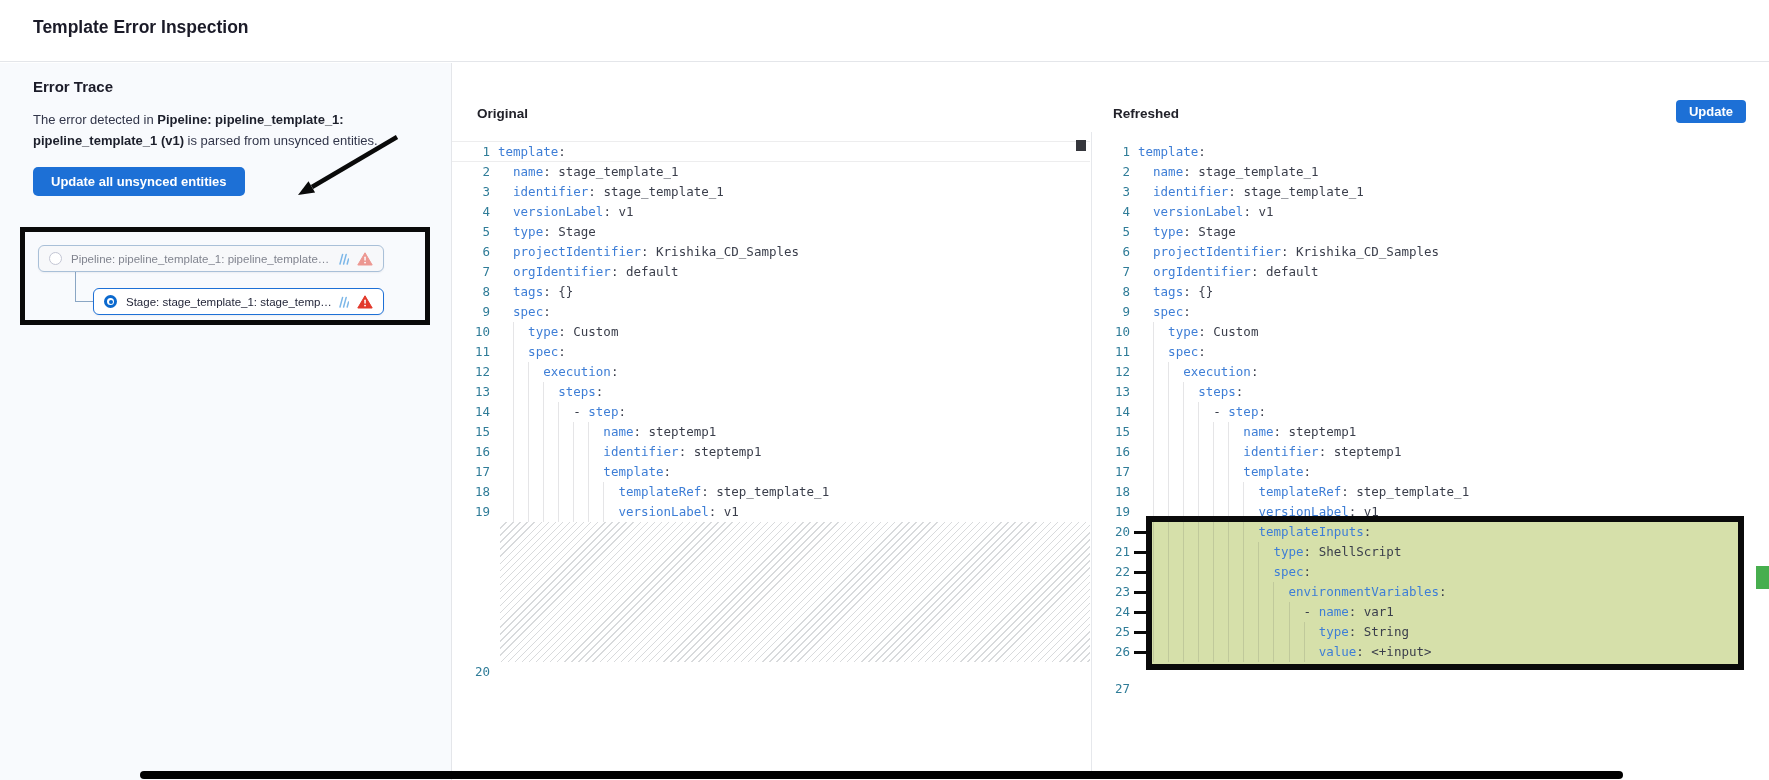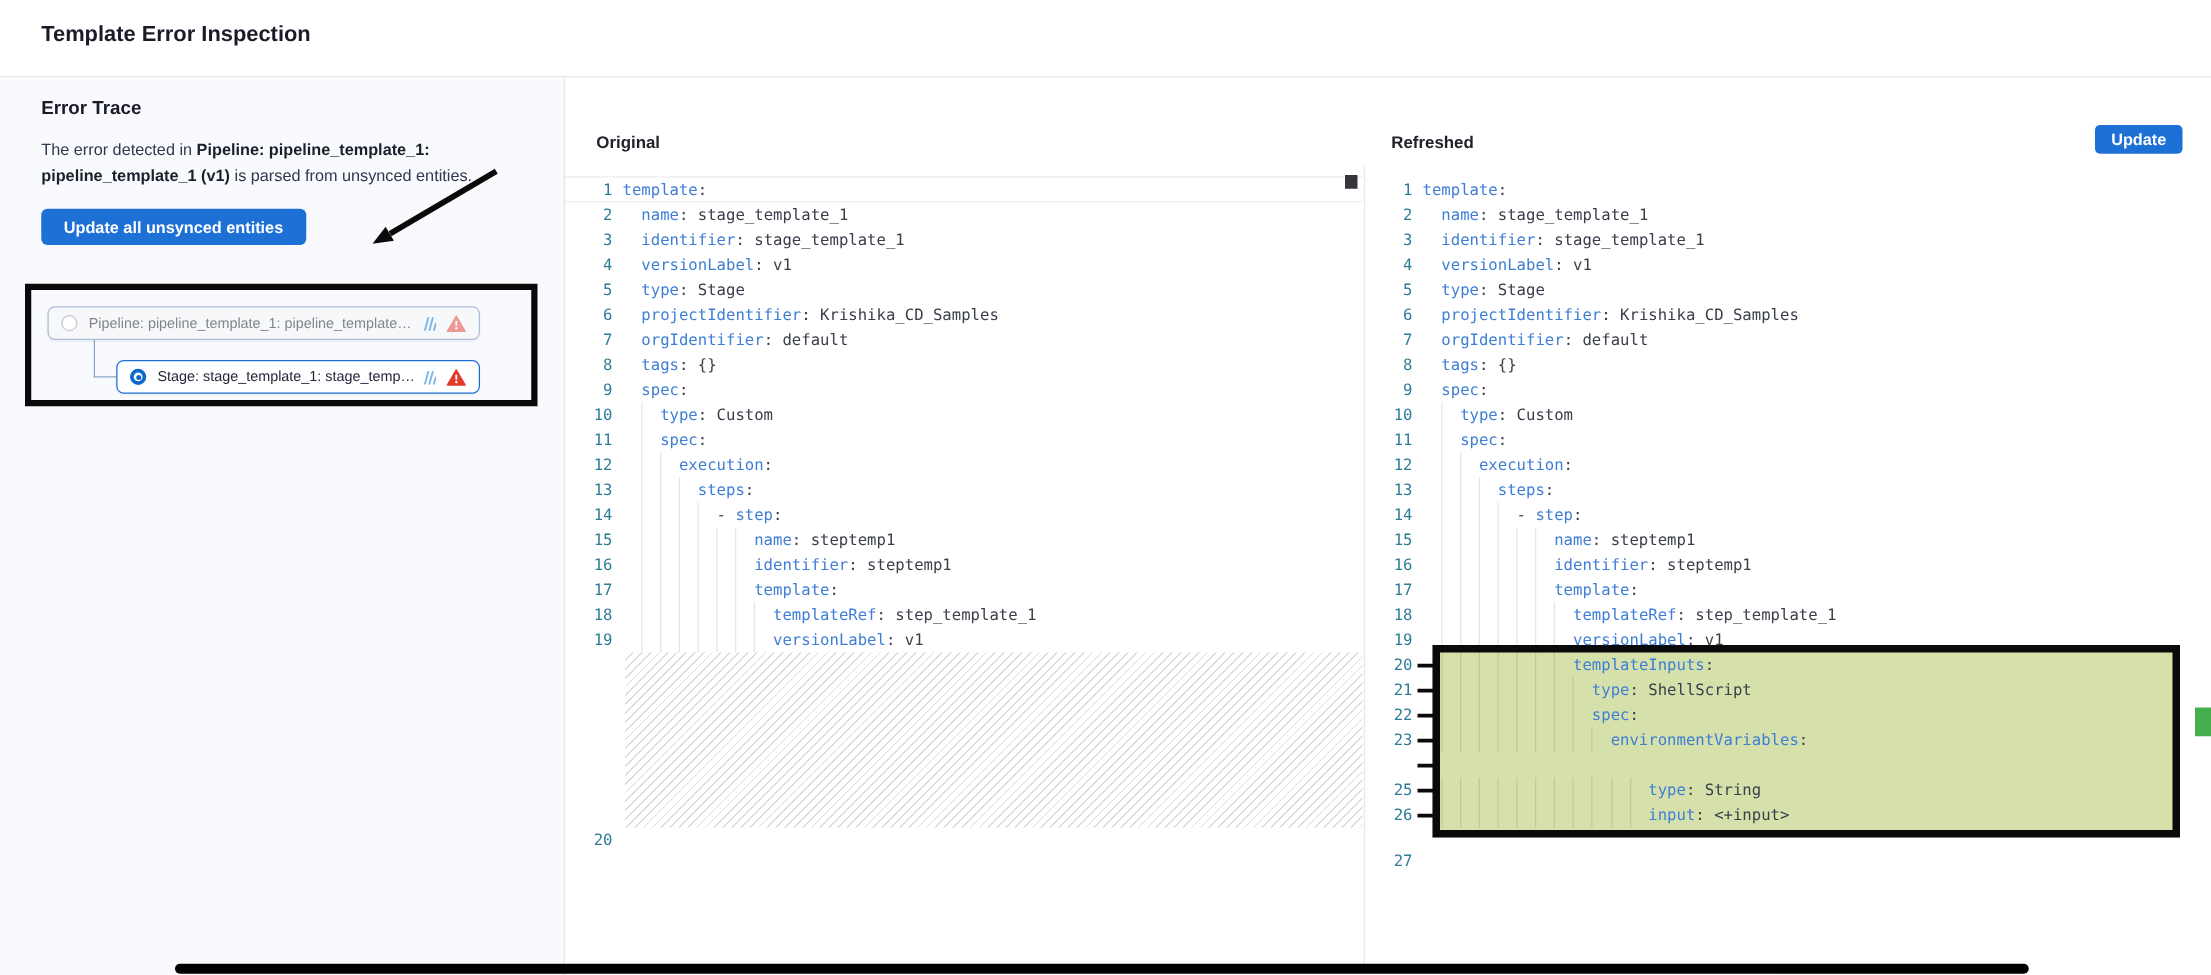--- a/index.html
+++ b/index.html
@@ -433,20 +433,34 @@
         <span class="guide" style="left: calc(4ch + 46px);"></span>
         <span class="guide" style="left: calc(6ch + 46px);"></span>
         <span class="guide" style="left: calc(8ch + 46px);"></span>
         <span class="guide" style="left: calc(10ch + 46px);"></span>
         <span class="guide" style="left: calc(12ch + 46px);"></span>
         <span class="guide" style="left: calc(14ch + 46px);"></span>
         <span class="guide" style="left: calc(16ch + 46px);"></span>
         <span class="guide" style="left: calc(18ch + 46px);"></span>
         <pre>                    <span class="k">environmentVariables</span>:</pre>
       </div>
+      <div class="code-row" style="top: 470px;">
+        <span class="ln">24</span>
+        <span class="guide" style="left: calc(2ch + 46px);"></span>
+        <span class="guide" style="left: calc(4ch + 46px);"></span>
+        <span class="guide" style="left: calc(6ch + 46px);"></span>
+        <span class="guide" style="left: calc(8ch + 46px);"></span>
+        <span class="guide" style="left: calc(10ch + 46px);"></span>
+        <span class="guide" style="left: calc(12ch + 46px);"></span>
+        <span class="guide" style="left: calc(14ch + 46px);"></span>
+        <span class="guide" style="left: calc(16ch + 46px);"></span>
+        <span class="guide" style="left: calc(18ch + 46px);"></span>
+        <span class="guide" style="left: calc(20ch + 46px);"></span>
+        <pre>                      - <span class="k">name</span>: var1</pre>
+      </div>
       <div class="code-row" style="top: 490px;">
         <span class="ln">25</span>
         <span class="guide" style="left: calc(2ch + 46px);"></span>
         <span class="guide" style="left: calc(4ch + 46px);"></span>
         <span class="guide" style="left: calc(6ch + 46px);"></span>
         <span class="guide" style="left: calc(8ch + 46px);"></span>
         <span class="guide" style="left: calc(10ch + 46px);"></span>
         <span class="guide" style="left: calc(12ch + 46px);"></span>
         <span class="guide" style="left: calc(14ch + 46px);"></span>
         <span class="guide" style="left: calc(16ch + 46px);"></span>
@@ -461,21 +475,21 @@
         <span class="guide" style="left: calc(4ch + 46px);"></span>
         <span class="guide" style="left: calc(6ch + 46px);"></span>
         <span class="guide" style="left: calc(8ch + 46px);"></span>
         <span class="guide" style="left: calc(10ch + 46px);"></span>
         <span class="guide" style="left: calc(12ch + 46px);"></span>
         <span class="guide" style="left: calc(14ch + 46px);"></span>
         <span class="guide" style="left: calc(16ch + 46px);"></span>
         <span class="guide" style="left: calc(18ch + 46px);"></span>
         <span class="guide" style="left: calc(20ch + 46px);"></span>
         <span class="guide" style="left: calc(22ch + 46px);"></span>
-        <pre>                        <span class="k">input</span>: &lt;+input&gt;</pre>
+        <pre>                        <span class="k">value</span>: &lt;+input&gt;</pre>
       </div>
       <div class="code-row" style="top: 547px;">
         <span class="ln">27</span>
         <pre></pre>
       </div>
     </div>
 
   <div class="bottom-bar"></div>
 </div>
 

